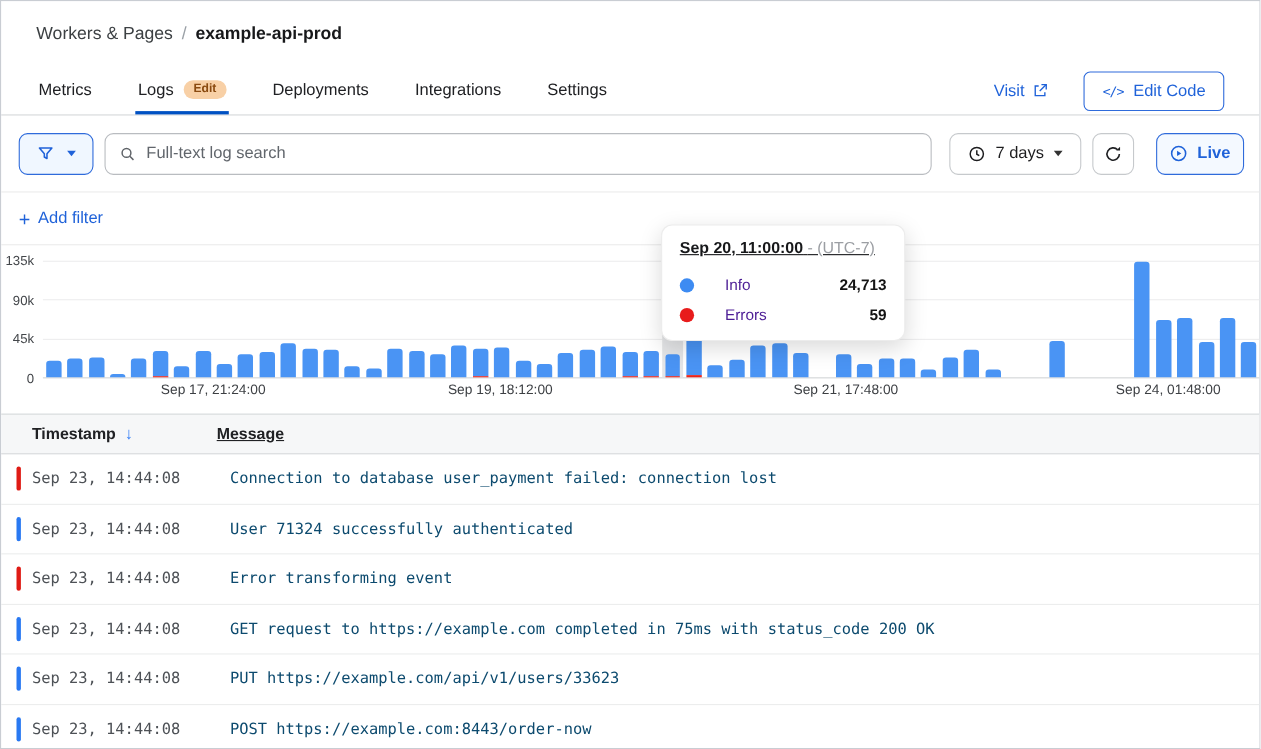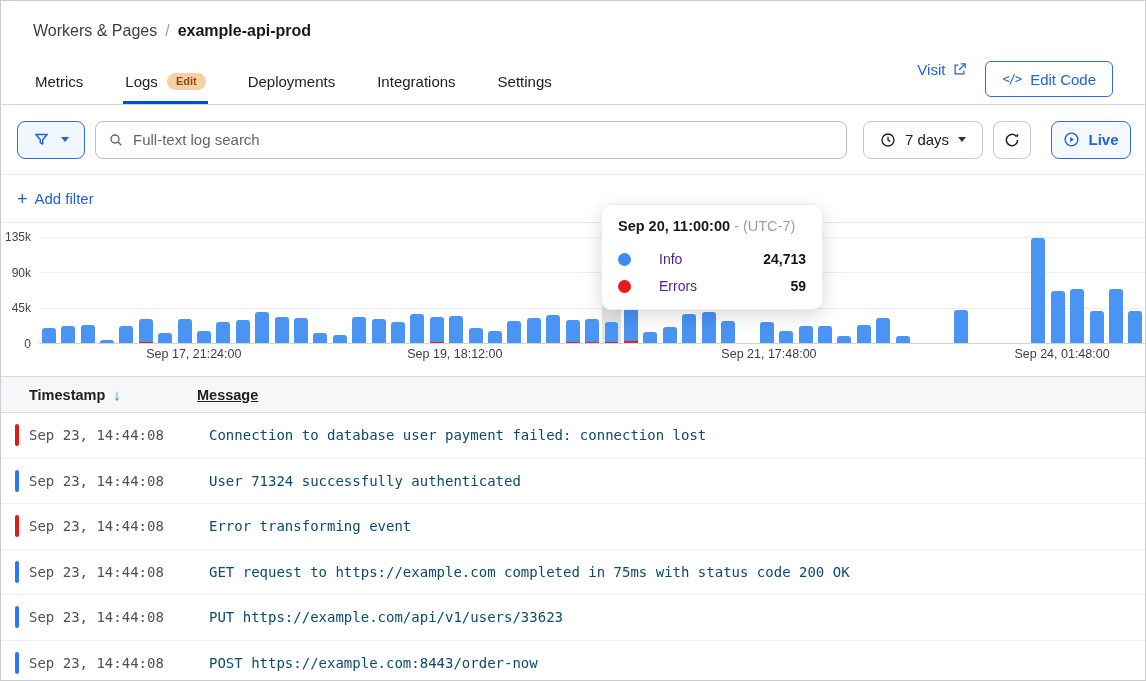--- a/index.html
+++ b/index.html
@@ -12,21 +12,21 @@
   .breadcrumb { font-size: 16px; display: flex; align-items: center; gap: 8px; }
   .crumb-section { color: #3c4043; }
   .crumb-sep { color: #9aa0a6; }
   .crumb-page { color: #17181a; font-weight: 700; }
 
   
   .tabs-row { height: 44px; padding: 0 32px; border-bottom: 1px solid #d5d7da; display: flex; align-items: stretch; }
   .tab { display: flex; align-items: center; gap: 9px; padding: 0 2px; margin-right: 38px; font-size: 15px; color: #202124; cursor: pointer; border-bottom: 3px solid transparent; }
   .tab.active { border-bottom-color: #0051c3; }
   .beta-badge { background: #f8d0a6; color: #8a4a10; border-radius: 10px; padding: 2.5px 9px; font-size: 11px; font-weight: 700; }
-  .tabs-right { margin-left: auto; display: flex; align-items: flex-start; gap: 18px; }
+  .tabs-right { margin-left: auto; display: flex; align-items: center; gap: 32px; }
   .visit-link { color: #1f62d9; font-size: 15px; display: flex; align-items: center; gap: 7px; cursor: pointer; }
   .edit-code-btn { height: 36px; padding: 0 16px; border: 1px solid #2f6bdb; border-radius: 6px; color: #1f62d9; font-size: 15px; display: flex; align-items: center; gap: 9px; background: #fff; cursor: pointer; }
   .code-glyph { font-family: "DejaVu Sans Mono", monospace; font-size: 12px; letter-spacing: -1px; }
 
   
   .filter-row { height: 70px; padding: 0 14px 0 16px; display: flex; align-items: center; border-bottom: 1px solid #ececec; }
   .filter-btn { width: 68px; height: 38px; border: 1px solid #2f6bdb; border-radius: 8px; background: #f0f7ff; display: flex; align-items: center; justify-content: center; gap: 11px; cursor: pointer; }
   .caret { width: 0; height: 0; border-left: 4.5px solid transparent; border-right: 4.5px solid transparent; border-top: 5.5px solid #1f62d9; }
   .caret.dark { border-top-color: #333; }
   .search-box { flex: 1; margin: 0 16px 0 10px; height: 38px; border: 1px solid #b9bcc0; border-radius: 8px; background: #fff; display: flex; align-items: center; padding: 0 12px; gap: 9px; }
@@ -50,21 +50,21 @@
   .bars { position: absolute; left: 0; right: 0; top: 0; bottom: 0; display: flex; align-items: stretch; }
   .bar-slot { flex: 1; display: flex; flex-direction: column; justify-content: flex-end; align-items: center; height: 100%; }
   .bar-slot.hovered { background: #e4e5e7; }
   .bar-info { width: 72%; border-radius: 3px 3px 0 0; }
   .bar-err { width: 72%; }
   .xlabels { position: absolute; left: 38px; right: 0; top: 124px; height: 18px; }
   .xlabels span { position: absolute; transform: translateX(-50%); font-size: 12.5px; color: #3c3f43; white-space: nowrap; }
 
   
   .tooltip { position: absolute; left: 600px; top: 203px; width: 222px; background: #fff; border: 1px solid #ececec; border-radius: 10px; box-shadow: 0 6px 20px rgba(0,0,0,.15); padding: 13px 16px 15px; z-index: 20; }
-  .tt-title { font-size: 14.5px; font-weight: 700; color: #17181a; }
+  .tt-title { font-size: 14.5px; font-weight: 700; color: #17181a; text-decoration: underline; }
   .tt-tz { font-weight: 400; color: #9b9ea3; }
   .tt-row { display: flex; align-items: center; gap: 11px; margin-top: 11px; font-size: 14px; }
   .tt-row:first-of-type { margin-top: 17px; }
   .tt-dot { width: 13px; height: 13px; border-radius: 50%; flex: 0 0 auto; }
   .tt-name { color: #4c1d95; margin-left: 17px; }
   .tt-val { margin-left: auto; font-weight: 700; color: #141414; }
 
   
   .thead { height: 37px; background: #f6f7f8; border-top: 1px solid #d8dadc; border-bottom: 1px solid #d8dadc; display: flex; align-items: center; font-weight: 700; font-size: 14.5px; color: #202124; }
   .th-ts { width: 196px; padding-left: 28px; display: flex; align-items: center; gap: 8px; cursor: pointer; }

